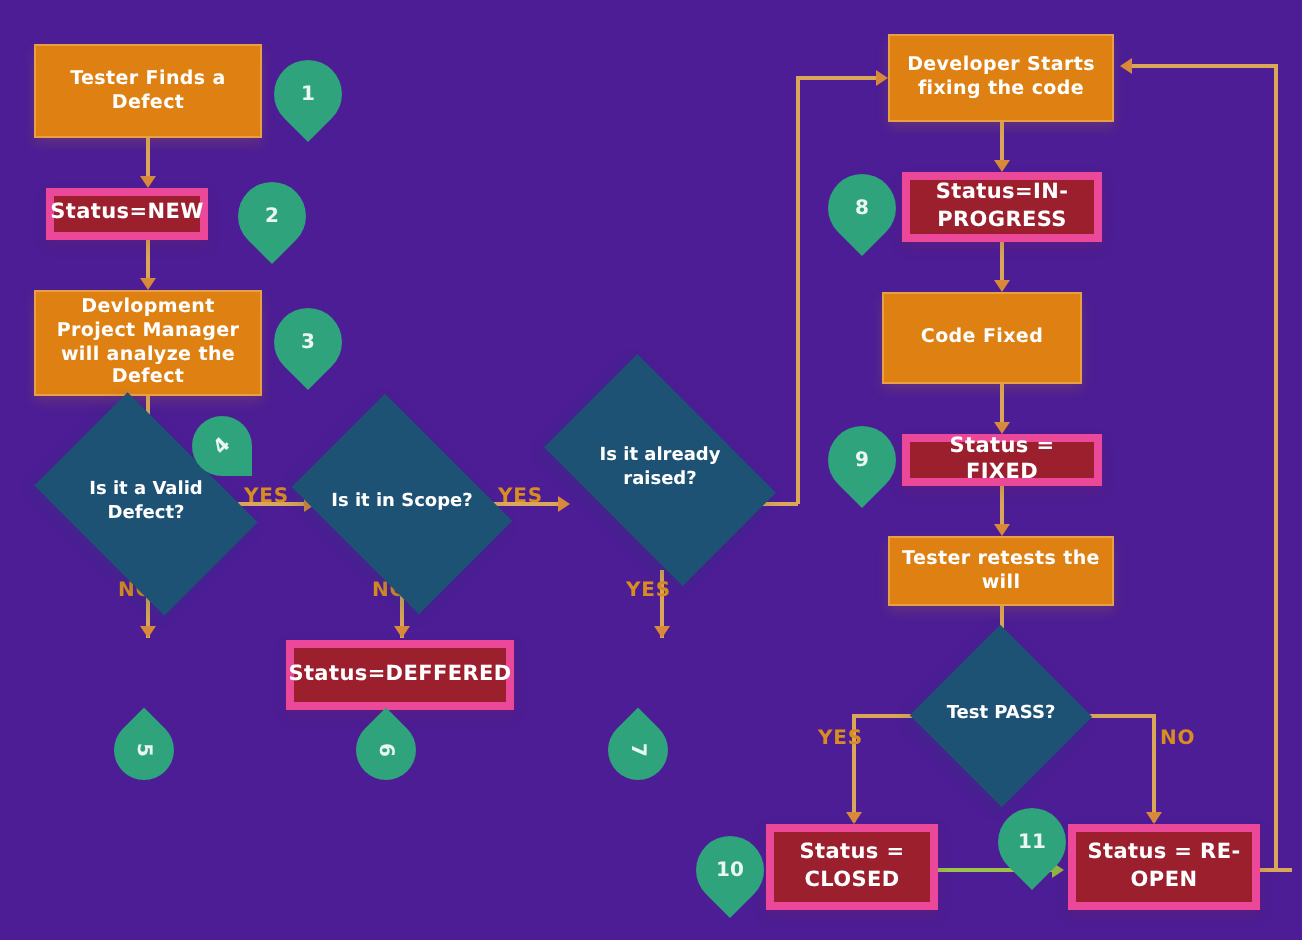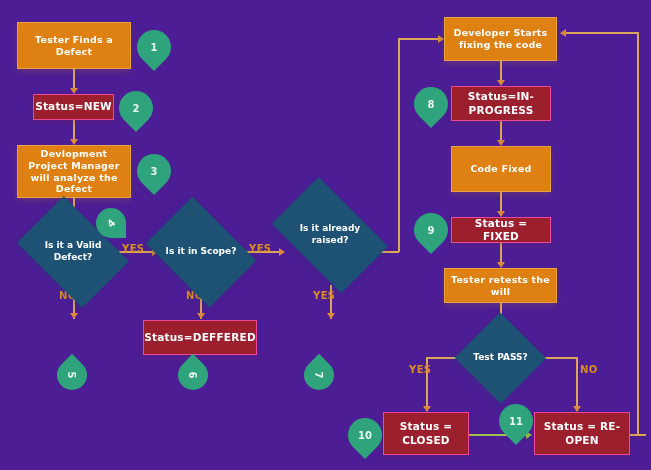--- a/index.html
+++ b/index.html
@@ -32,21 +32,21 @@
     z-index: 5;
   }
   .node.orange {
     background: #DF8013;
     border: 1px solid #E8A044;
     box-shadow: 0 3px 6px rgba(190,130,40,.20);
     font-size: 9.5px;
   }
   .node.red {
     background: #9C1F2D;
-    border: 1px solid #ec4899;
+    border: 4px solid #ec4899;
     box-shadow: 0 3px 6px rgba(140,40,50,.18);
     font-size: 10.5px;
   }
 
   
   .diamond {
     position: absolute;
     z-index: 5;
   }
   .diamond .shape {
@@ -152,21 +152,21 @@
 </head>
 <body>
 
 <div id="canvas">
 
   <div class="node orange" style="left:17px; top:22px; width:114px; height:47px;">Tester Finds a Defect</div>
 
   <div class="line v" style="left:73px; top:69px; height:22px;"></div>
   <div class="arrow down" style="left:70px; top:88px;"></div>
 
-  <div class="node red" style="left:33px; top:94px; width:81px; height:26px;">Status=NEW</div>
+  <div class="node red" style="left:23px; top:94px; width:81px; height:26px;">Status=NEW</div>
 
   <div class="line v" style="left:73px; top:120px; height:22px;"></div>
   <div class="arrow down" style="left:70px; top:139px;"></div>
 
   <div class="node orange" style="left:17px; top:145px; width:114px; height:53px;text-align:center;">Devlopment Project Manager will analyze the Defect</div>
 
   <div class="line v" style="left:73px; top:198px; height:18px;"></div>
   <div class="arrow down" style="left:70px; top:212px;"></div>
 
   <div class="diamond" style="left:27px; top:219px; width:92px; height:66px;">
@@ -216,21 +216,21 @@
   <div class="node orange" style="left:444px; top:17px; width:113px; height:44px;">Developer Starts fixing the code</div>
 
   <div class="line v" style="left:500px; top:61px; height:22px;"></div>
   <div class="arrow down" style="left:497px; top:80px;"></div>
 
   <div class="node red" style="left:451px; top:86px; width:100px; height:35px;">Status=IN-PROGRESS</div>
 
   <div class="line v" style="left:500px; top:121px; height:22px;"></div>
   <div class="arrow down" style="left:497px; top:140px;"></div>
 
-  <div class="node orange" style="left:451px; top:146px; width:100px; height:46px;">Code Fixed</div>
+  <div class="node orange" style="left:441px; top:146px; width:100px; height:46px;">Code Fixed</div>
 
   <div class="line v" style="left:500px; top:192px; height:22px;"></div>
   <div class="arrow down" style="left:497px; top:211px;"></div>
 
   <div class="node red" style="left:451px; top:217px; width:100px; height:26px;">Status = FIXED</div>
 
   <div class="line v" style="left:500px; top:243px; height:22px;"></div>
   <div class="arrow down" style="left:497px; top:262px;"></div>
 
   <div class="node orange" style="left:444px; top:268px; width:113px; height:35px;">Tester retests the will</div>

